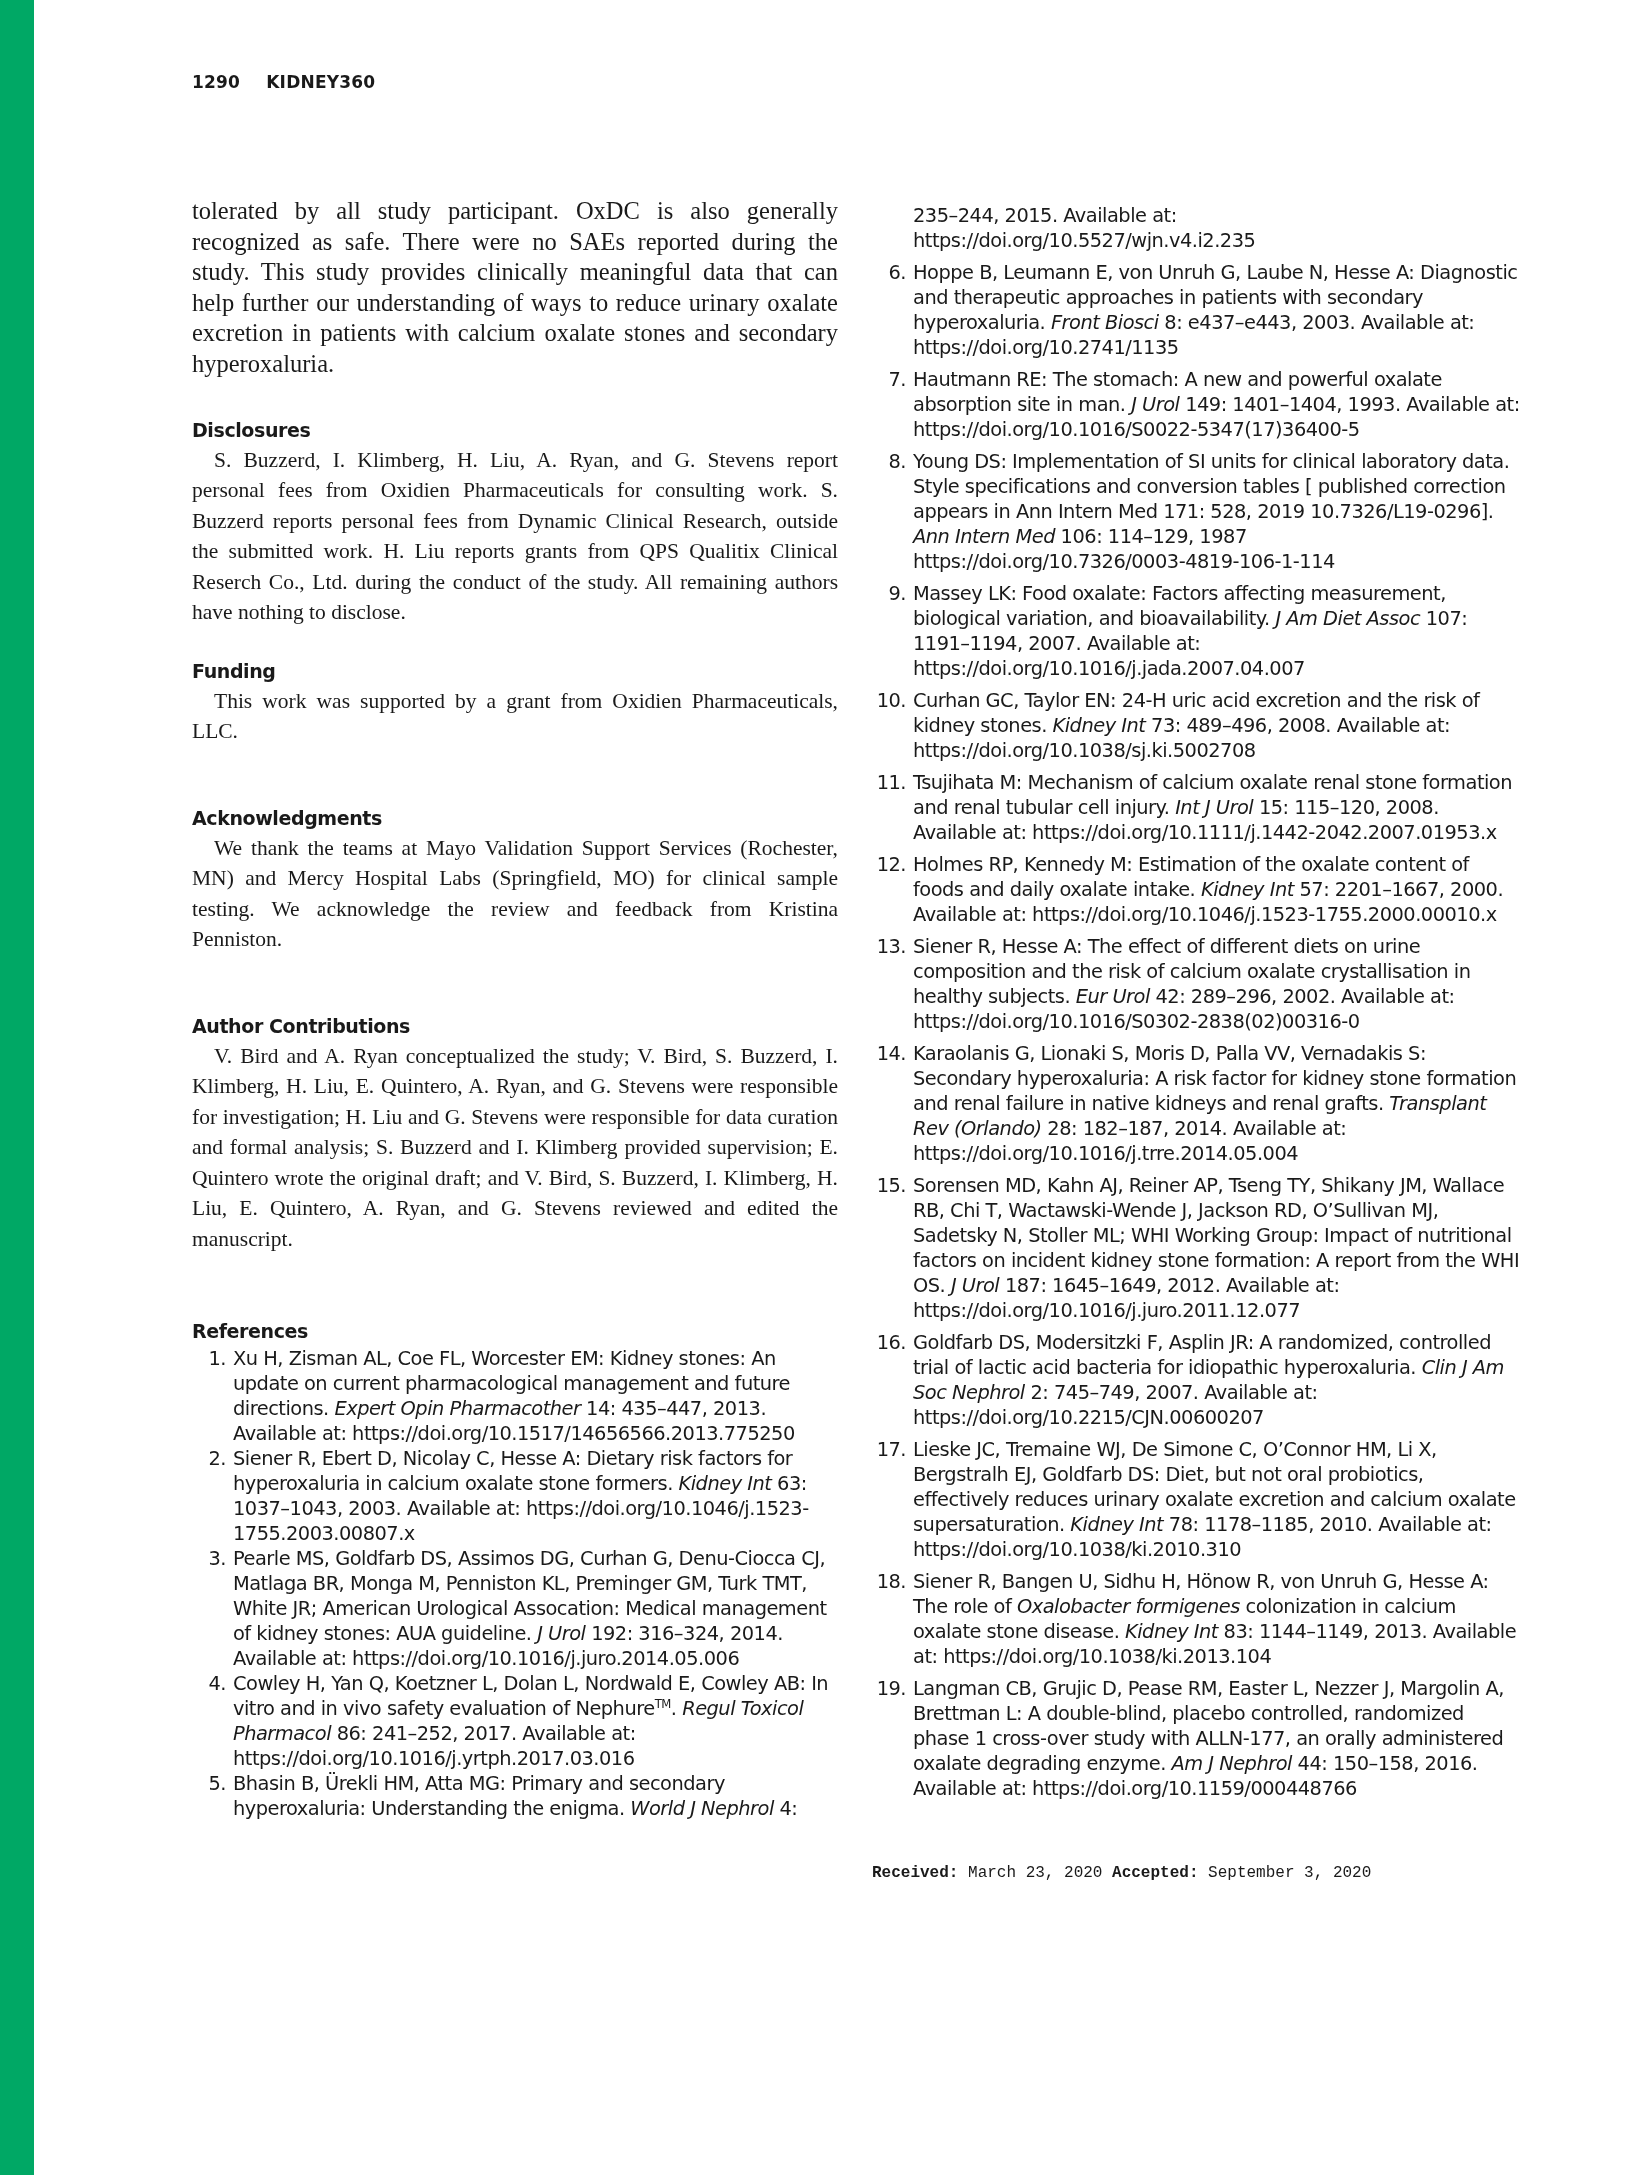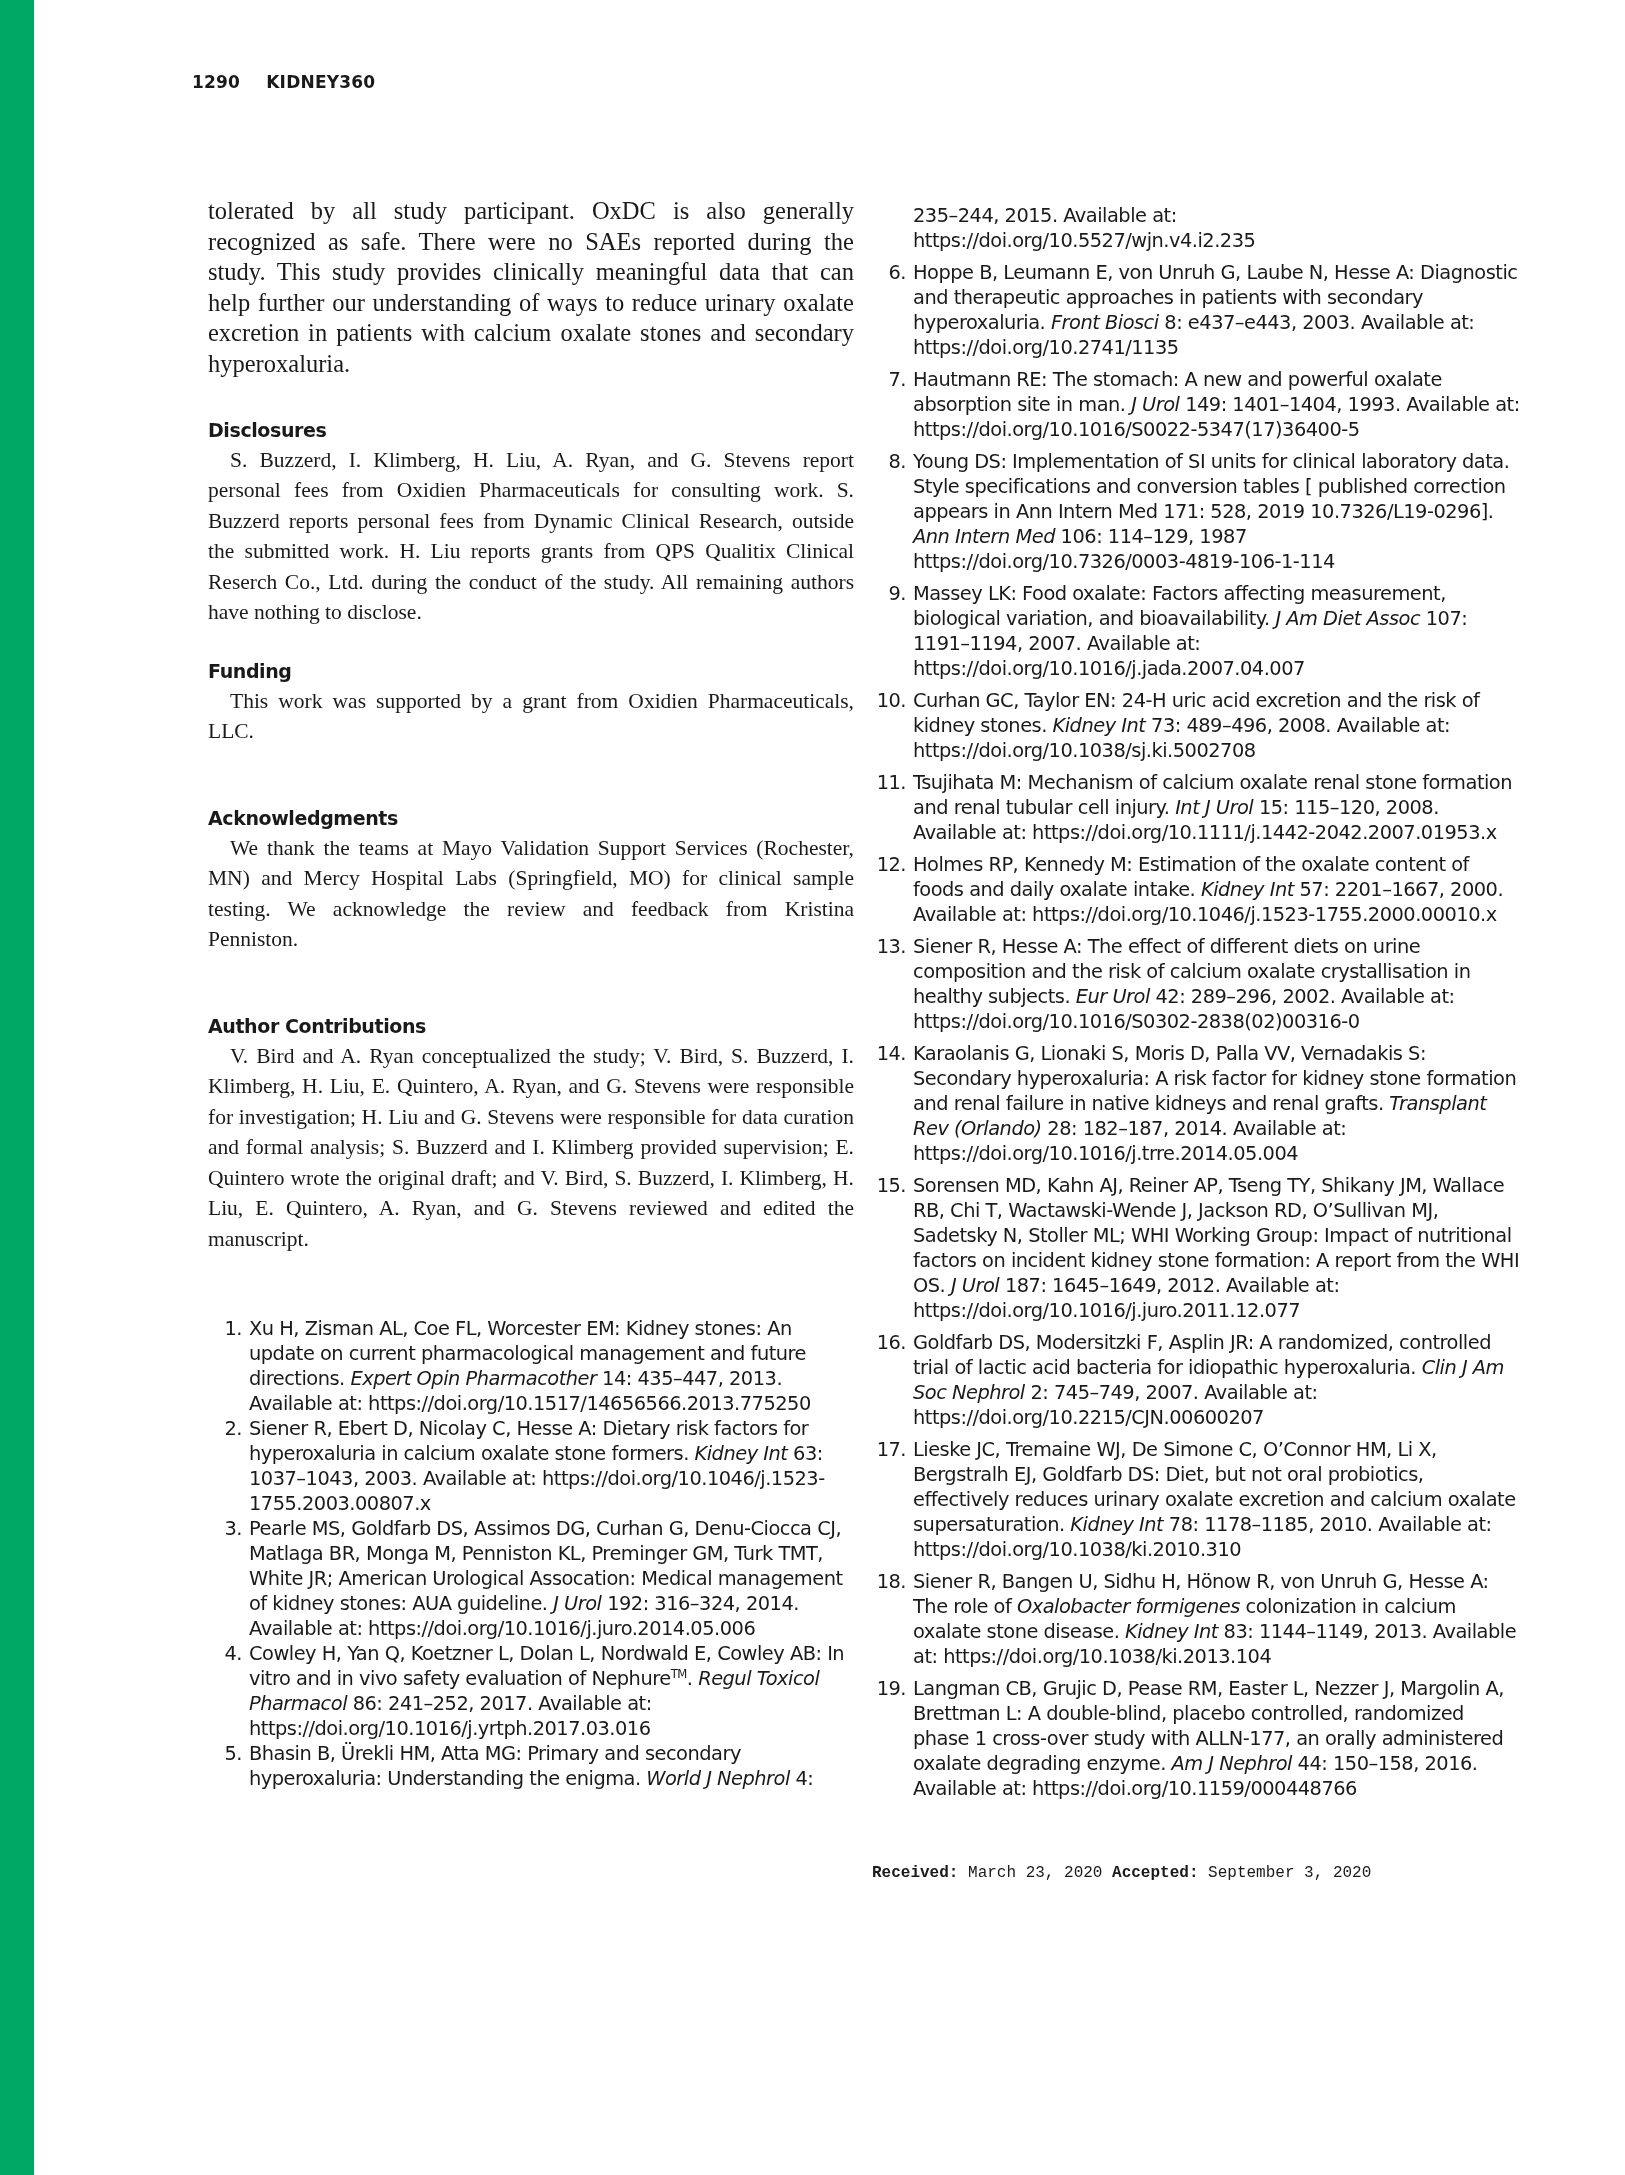--- a/index.html
+++ b/index.html
@@ -23,21 +23,21 @@
     font-family: "DejaVu Sans", sans-serif;
     font-weight: bold;
     font-size: 17px;
     letter-spacing: 0.2px;
     color: #1a1a1a;
   }
   .running-head .page-num { margin-right: 20px; }
 
   .col-left {
     position: absolute;
-    left: 208px; top: 196px;
+    left: 192px; top: 196px;
     width: 646px;
     font-family: "Liberation Serif", serif;
     font-size: 24.5px;
     line-height: 30.6px;
     color: #1a1a1a;
   }
   .col-left p {
     margin: 0;
     text-align: justify;
     text-align-last: left;
@@ -129,20 +129,21 @@
     <h3 class="section-heading">Acknowledgments</h3>
     <p class="indent">We thank the teams at Mayo Validation Support Services (Rochester, MN) and Mercy Hospital Labs (Springfield, MO) for clinical sample testing. We acknowledge the review and feedback from Kristina Penniston.</p>
   </section>
 
   <section class="contrib-block sec-small">
     <h3 class="section-heading">Author Contributions</h3>
     <p class="indent">V. Bird and A. Ryan conceptualized the study; V. Bird, S. Buzzerd, I. Klimberg, H. Liu, E. Quintero, A. Ryan, and G. Stevens were responsible for investigation; H. Liu and G. Stevens were responsible for data curation and formal analysis; S. Buzzerd and I. Klimberg provided supervision; E. Quintero wrote the original draft; and V. Bird, S. Buzzerd, I. Klimberg, H. Liu, E. Quintero, A. Ryan, and G. Stevens reviewed and edited the manuscript.</p>
   </section>
 
   <section class="refs-block">
+    <h3 class="section-heading">References</h3>
     <ol class="ref-list" id="refs-left">
         <li><span class="ref-num">1.</span><span>Xu H, Zisman AL, Coe FL, Worcester EM: Kidney stones: An update on current pharmacological management and future directions. </span><i>Expert Opin Pharmacother</i><span> 14: 435–447, 2013. Available at: https://doi.org/10.1517/14656566.2013.775250</span></li>
         <li><span class="ref-num">2.</span><span>Siener R, Ebert D, Nicolay C, Hesse A: Dietary risk factors for hyperoxaluria in calcium oxalate stone formers. </span><i>Kidney Int</i><span> 63: 1037–1043, 2003. Available at: https://doi.org/10.1046/j.1523-1755.2003.00807.x</span></li>
         <li><span class="ref-num">3.</span><span>Pearle MS, Goldfarb DS, Assimos DG, Curhan G, Denu-Ciocca CJ, Matlaga BR, Monga M, Penniston KL, Preminger GM, Turk TMT, White JR; American Urological Assocation: Medical management of kidney stones: AUA guideline. </span><i>J Urol</i><span> 192: 316–324, 2014. Available at: https://doi.org/10.1016/j.juro.2014.05.006</span></li>
         <li><span class="ref-num">4.</span><span>Cowley H, Yan Q, Koetzner L, Dolan L, Nordwald E, Cowley AB: In vitro and in vivo safety evaluation of Nephure</span><sup>TM</sup><span>. </span><i>Regul Toxicol Pharmacol</i><span> 86: 241–252, 2017. Available at: https://doi.org/10.1016/j.yrtph.2017.03.016</span></li>
         <li><span class="ref-num">5.</span><span>Bhasin B, Ürekli HM, Atta MG: Primary and secondary hyperoxaluria: Understanding the enigma. </span><i>World J Nephrol</i><span> 4:</span></li>
       </ol>
   </section>
 </div>
 

